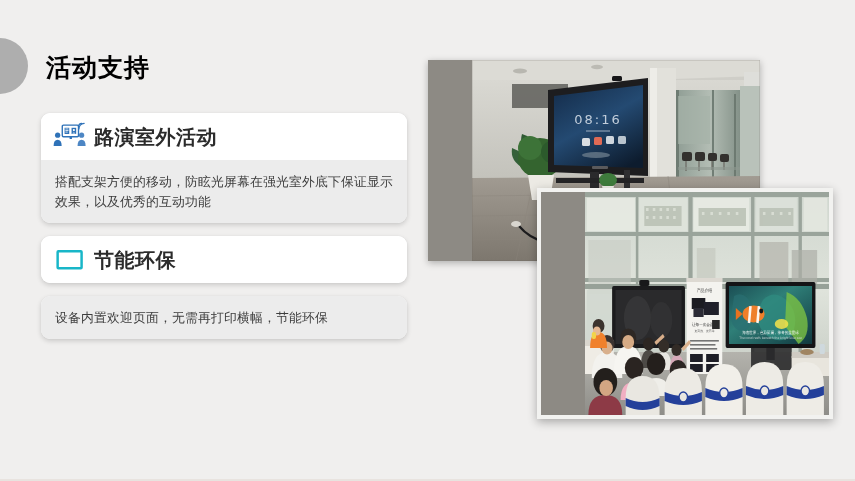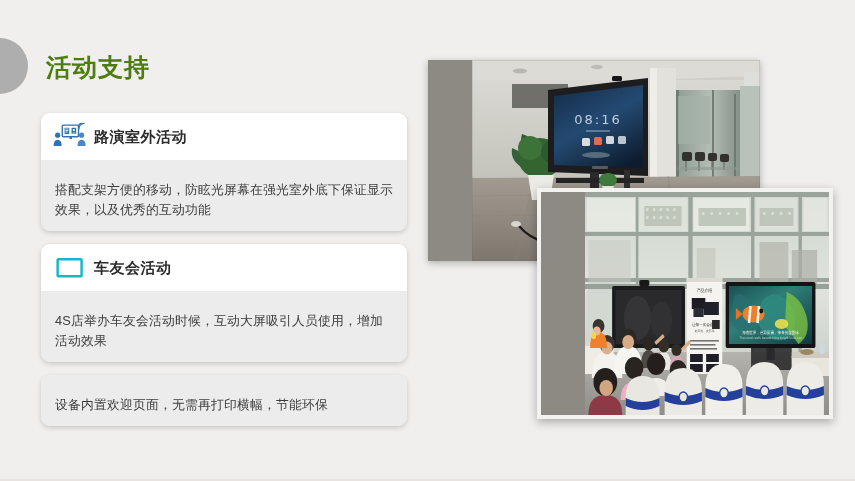--- a/index.html
+++ b/index.html
@@ -39,21 +39,21 @@
     border-radius: 0 30px 30px 0;
   }
 
   
   .page-title {
     position: absolute;
     left: 46px;
     top: 50px;
     font-size: 25px;
     font-weight: bold;
-    color: #4d7c0f;
+    color: #000000;
     letter-spacing: 1px;
     line-height: 34px;
   }
 
   
   .cards {
     position: absolute;
     left: 41px;
     top: 113px;
     width: 366px;
@@ -76,29 +76,29 @@
   .card-icon {
     width: 34px;
     height: 30px;
     flex: 0 0 34px;
     margin-right: 7px;
     display: flex;
     align-items: center;
     justify-content: center;
   }
   .card-title {
-    font-size: 15px;
+    font-size: 20px;
     font-weight: bold;
     color: #2b2b2b;
     letter-spacing: .5px;
     white-space: nowrap;
   }
   .card-body {
     background: #ececec;
-    padding: 20px 14px 11px 14px;
+    padding: 12px 14px 11px 14px;
     font-size: 12.8px;
     line-height: 20px;
     color: #3d3d3d;
     letter-spacing: .2px;
   }
 
   
   .photo {
     position: absolute;
     overflow: hidden;
@@ -164,23 +164,22 @@
       <div class="card-body">搭配支架方便的移动，防眩光屏幕在强光室外底下保证显示效果，以及优秀的互动功能</div>
     </div>
 
     <div class="card">
       <div class="card-head">
         <span class="card-icon">
           <svg viewBox="0 0 44 38" xmlns="http://www.w3.org/2000/svg">
             <rect x="6" y="8" width="31" height="22" rx="1" fill="#ffffff" stroke="#18b6c8" stroke-width="3.2"></rect>
           </svg>
         </span>
-        <span class="card-title">车友会活动</span>
+        <span class="card-title">节能环保</span>
       </div>
-      <div class="card-body">4S店举办车友会活动时候，互动大屏吸引人员使用，增加活动效果</div>
     </div>
 
     <div class="card">
       <div class="card-body">设备内置欢迎页面，无需再打印横幅，节能环保</div>
     </div>
 
   </div>
 
   <div class="photo photo-1">
     <svg viewBox="0 0 288 201" xmlns="http://www.w3.org/2000/svg" preserveAspectRatio="none">

